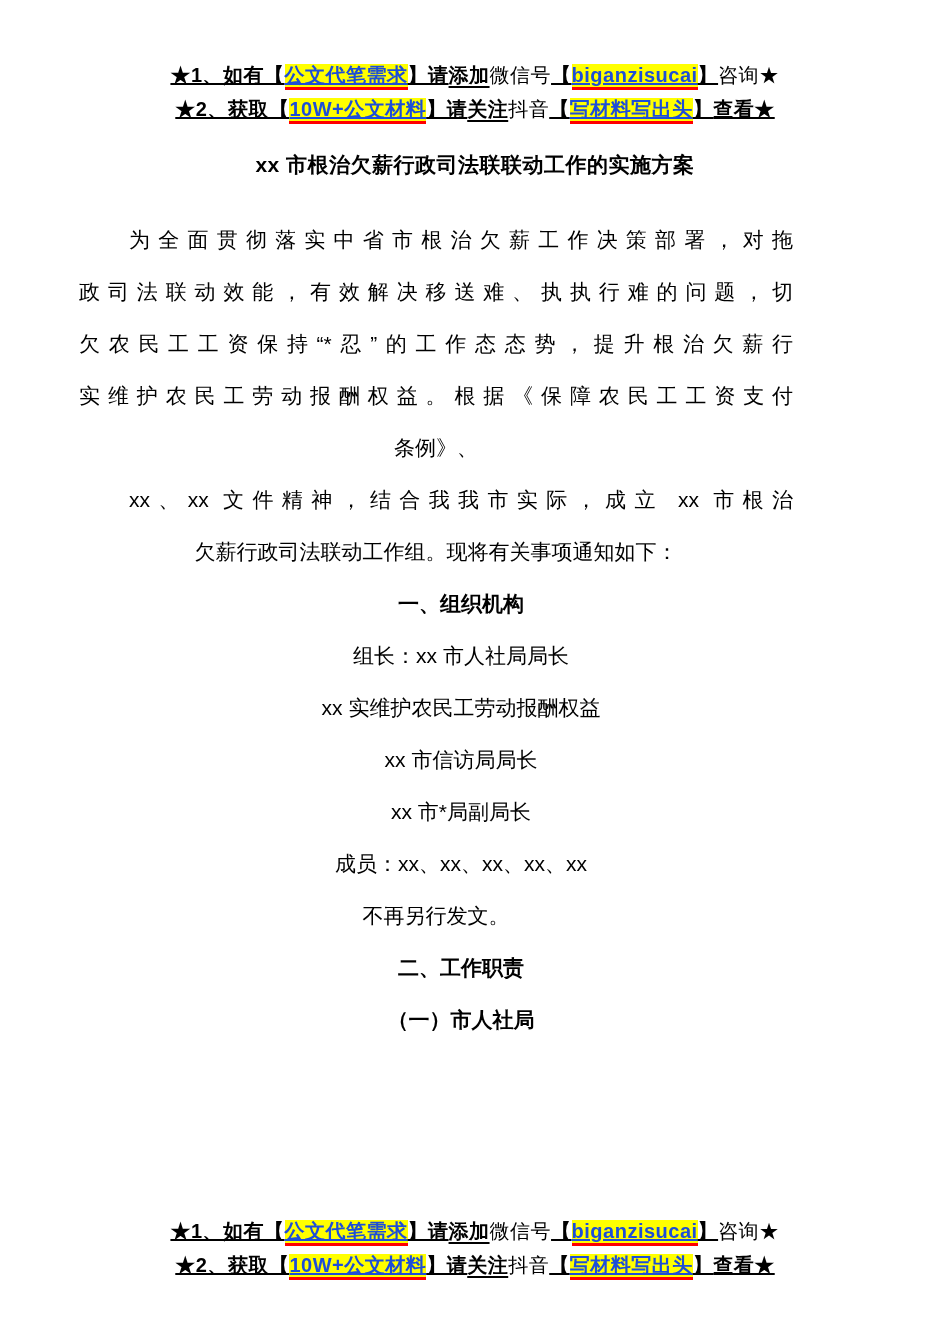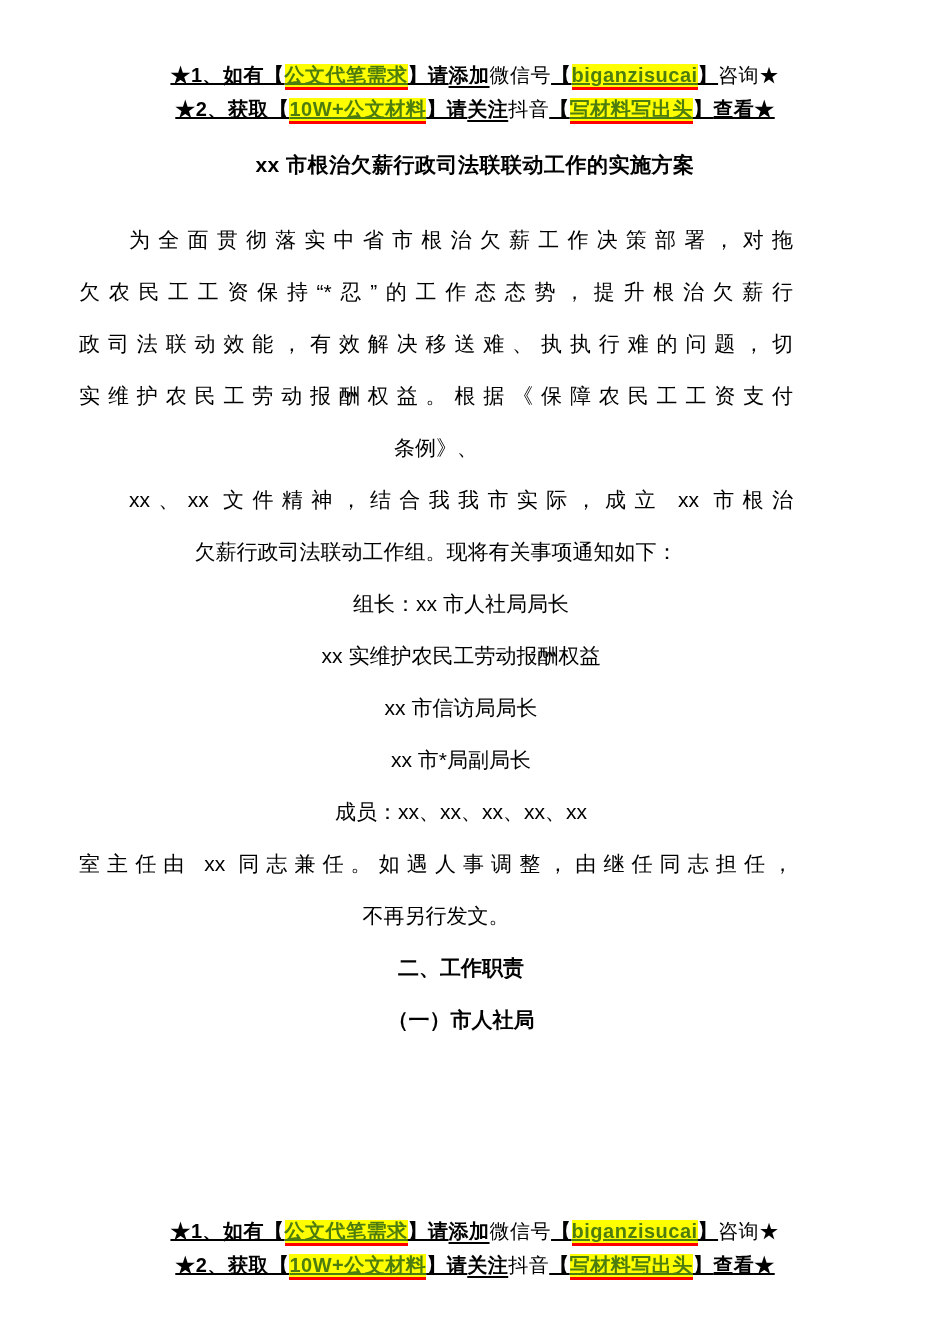--- a/index.html
+++ b/index.html
@@ -26,21 +26,21 @@
     letter-spacing: 0.5px;
     white-space: nowrap;
   }
   .banner-top { padding-top: 58px; }
   .banner-bottom {
     position: absolute;
     left: 0; right: 0;
     bottom: 62px;
   }
   .banner .b   { font-weight: 700; text-decoration: underline; }
-  .banner .red { color: #4d7c0f; }
+  .banner .red { color: #1d4ed8; }
   .banner .hl  { background: #ffff00; }
   .banner .u-red   { border-bottom: 3px solid #ff0000; padding-bottom: 1px; }
   .banner .u-black { text-decoration: underline; text-decoration-thickness: 2px; text-underline-offset: 4px; text-align: right; }
   
   .doc-title {
     margin: 18px 80px 0;
     font-size: 21px;
     line-height: 42px;
     font-weight: 700;
     text-align: center;
@@ -67,32 +67,32 @@
 
   <div class="banner banner-top">
       <div><span class="b">★1、如有【</span><span class="b red hl u-red">公文代笔需求</span><span class="b">】请</span><span class="b u-black">添加</span><span class="">微信号</span><span class="b">【</span><span class="b red hl u-red">biganzisucai</span><span class="b">】</span><span class="">咨询★</span></div>
       <div><span class="b">★2、获取【</span><span class="b red hl u-red">10W+公文材料</span><span class="b">】请</span><span class="b u-black">关注</span><span class="">抖音</span><span class="b">【</span><span class="b red hl u-red">写材料写出头</span><span class="b">】</span><span class="b">查看★</span></div>
     </div>
 
   <div class="doc-title">xx 市根治欠薪行政司法联联动工作的实施方案</div>
 
   <div class="content">
       <div class="line indent fill">为全面贯彻落实中省市根治欠薪工作决策部署，对拖</div>
+      <div class="line fill">政司法联动效能，有效解决移送难、执执行难的问题，切</div>
       <div class="line fill">欠农民工工资保持“*忍”的工作态态势，提升根治欠薪行</div>
-      <div class="line fill">政司法联动效能，有效解决移送难、执执行难的问题，切</div>
       <div class="line fill">实维护农民工劳动报酬权益。根据《保障农民工工资支付</div>
       <div class="line">条例》、</div>
       <div class="line indent fill">xx、xx 文件精神，结合我我市实际，成立 xx 市根治</div>
       <div class="line">欠薪行政司法联动工作组。现将有关事项通知如下：</div>
+      <div class="line indent bold">一、组织机构</div>
       <div class="line indent">组长：xx 市人社局局长</div>
       <div class="line indent">xx 实维护农民工劳动报酬权益</div>
       <div class="line indent">xx 市信访局局长</div>
       <div class="line indent">xx 市*局副局长</div>
       <div class="line indent">成员：xx、xx、xx、xx、xx</div>
-      <div class="line fill">室主任由 xx 同志兼任。如遇人事调整，由继任同志担任，</div>
       <div class="line">不再另行发文。</div>
       <div class="line indent bold">二、工作职责</div>
       <div class="line indent bold">（一）市人社局</div>
     </div>
 
   <div class="banner banner-bottom">
       <div><span class="b">★1、如有【</span><span class="b red hl u-red">公文代笔需求</span><span class="b">】请</span><span class="b u-black">添加</span><span class="">微信号</span><span class="b">【</span><span class="b red hl u-red">biganzisucai</span><span class="b">】</span><span class="">咨询★</span></div>
       <div><span class="b">★2、获取【</span><span class="b red hl u-red">10W+公文材料</span><span class="b">】请</span><span class="b u-black">关注</span><span class="">抖音</span><span class="b">【</span><span class="b red hl u-red">写材料写出头</span><span class="b">】</span><span class="b">查看★</span></div>
     </div>
 

